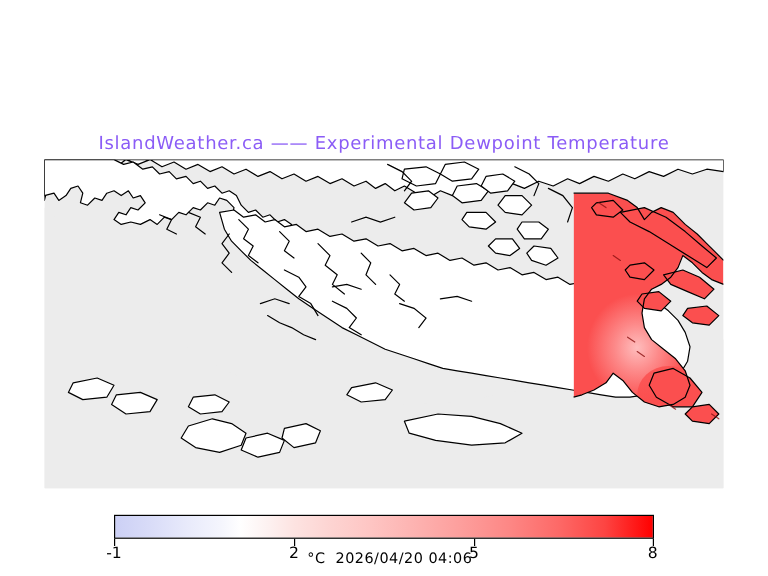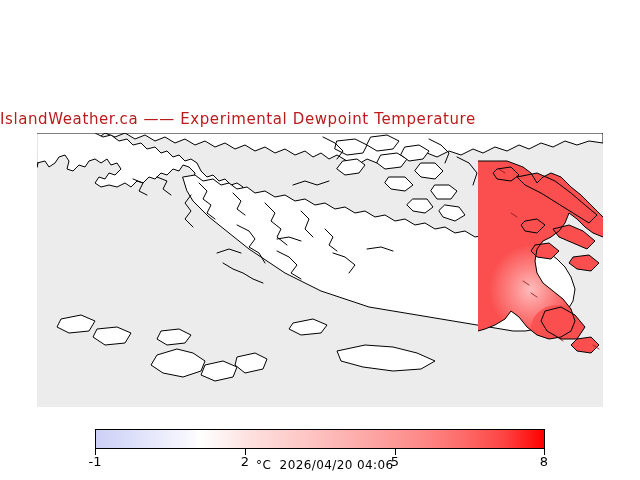--- a/index.html
+++ b/index.html
@@ -15,24 +15,25 @@
     overflow: hidden;
     font-family: "DejaVu Sans", sans-serif;
   }
 
   
   #title {
     position: absolute;
     left: 0;
     top: 110px;
     width: 640px;
+    text-align: center;
     font-family: "DejaVu Sans", sans-serif;
     font-size: 15px;
     letter-spacing: 0.6px;
-    color: #b91c1c;
+    color: #8b5cf6;
     white-space: pre;
   }
 
   
   #map-panel {
     position: absolute;
     left: 37px;
     top: 133px;
     width: 566px;
     height: 274px;

